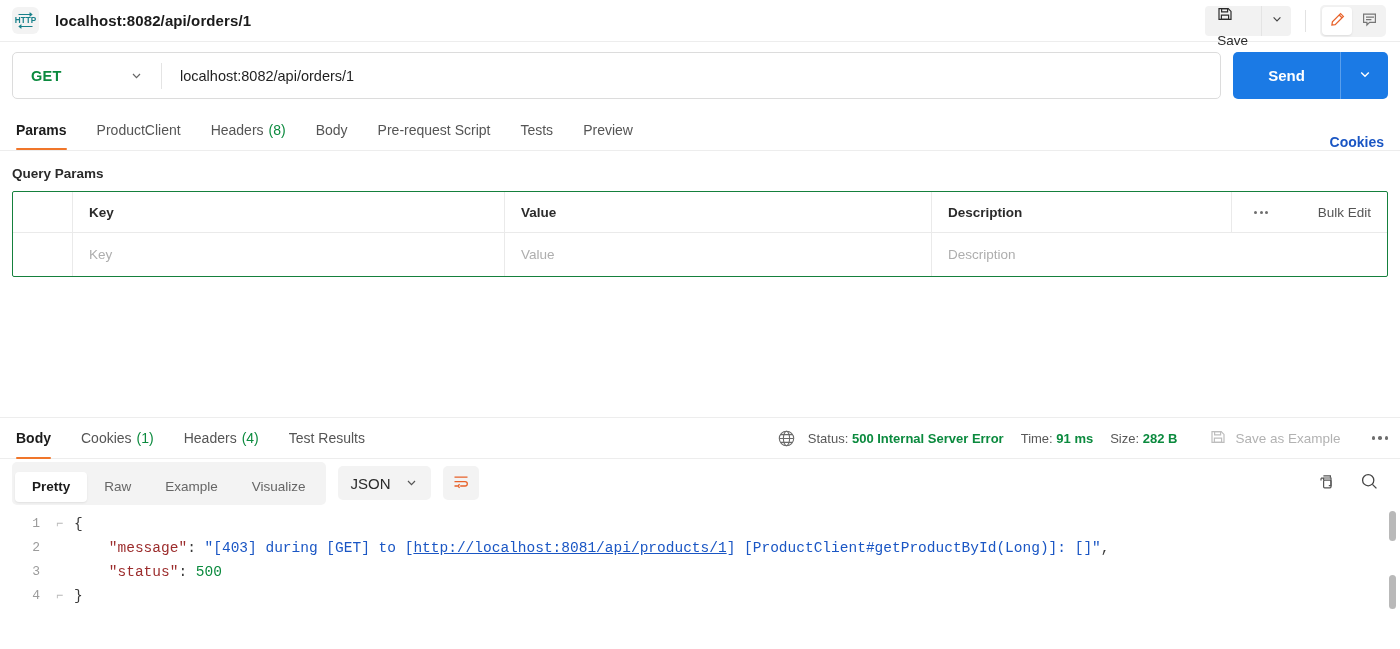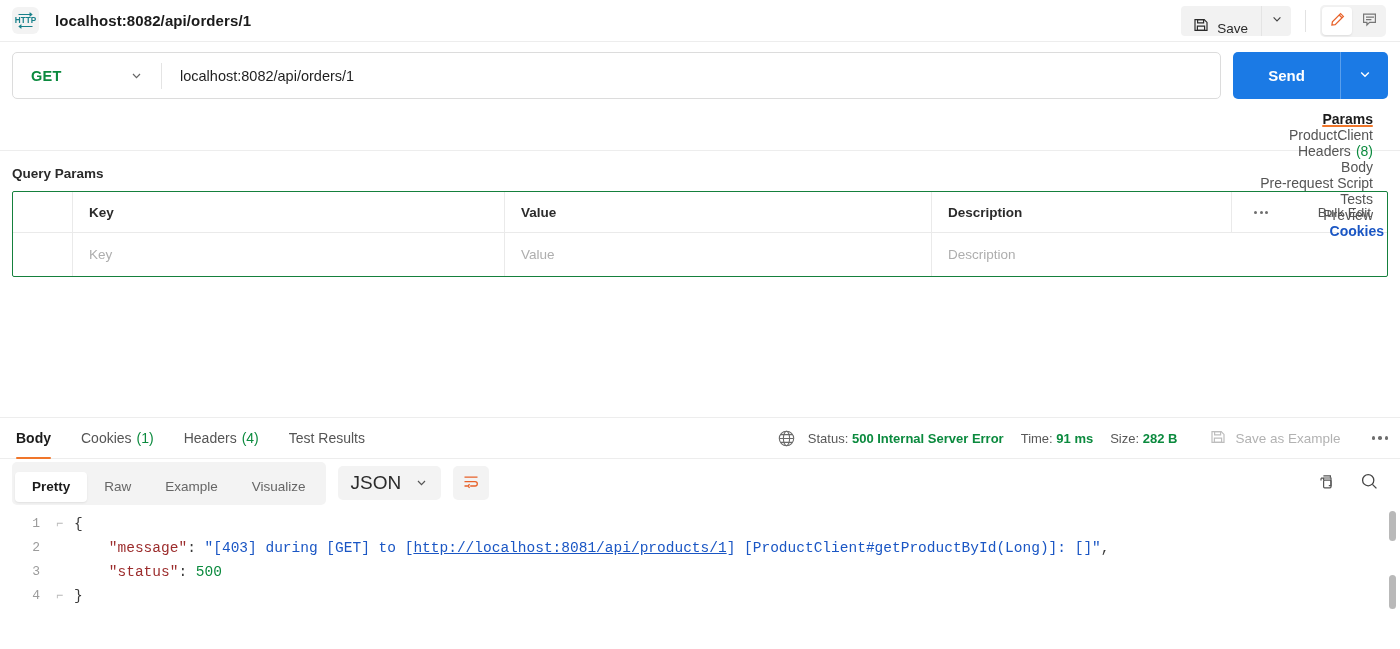--- a/index.html
+++ b/index.html
@@ -26,26 +26,27 @@
   }
   .tab-title {
     margin-left: 16px;
     font-size: 15px; font-weight: 700; color: #1b1b1b;
     letter-spacing: .1px;
   }
   .topbar-spacer { flex: 1 1 auto; }
 
   .save-group { display: flex; align-items: center; height: 30px; }
   .save-btn {
-    display: flex; align-items: flex-end; gap: 8px;
+    display: flex; align-items: flex-start; gap: 8px;
     height: 30px; padding: 0 13px 0 12px;
     background: #f2f2f2; border: none;
     border-radius: 4px 0 0 4px;
     font-family: inherit; font-size: 13.5px; color: #2b2b2b;
     cursor: pointer;
+    flex-direction: column;
   }
   .save-caret {
     width: 30px; height: 30px;
     background: #f2f2f2; border: none;
     border-left: 1px solid #e4e4e4;
     border-radius: 0 4px 4px 0;
     display: flex; align-items: center; justify-content: center;
     cursor: pointer;
   }
   .top-divider {
@@ -96,21 +97,20 @@
     border-left: 1px solid rgba(255,255,255,.28);
     border-radius: 0 5px 5px 0;
     display: flex; align-items: center; justify-content: center; cursor: pointer;
   }
 
   
   .req-tabs {
     display: flex; align-items: flex-end;
     padding: 0 12px; height: 40px;
     border-bottom: 1px solid #ededed;
-    flex-direction: column;
   }
   .rtab {
     position: relative; height: 40px; display: flex; align-items: center;
     padding: 0 15px; font-size: 14px; color: #555; cursor: pointer;
     white-space: nowrap;
   }
   .rtab:first-child { padding-left: 4px; }
   .rtab.active { color: #1b1b1b; font-weight: 700; }
   .rtab.active::after {
     content: ""; position: absolute; left: 4px; right: 15px; bottom: 0;
@@ -164,21 +164,21 @@
   .seg { display: flex; background: #f3f3f3; border-radius: 5px; padding: 3px; }
   .seg-item {
     height: 30px; padding: 0 17px; display: flex; align-items: center;
     font-size: 13.5px; color: #666; border-radius: 4px; cursor: pointer;
     border: none; background: transparent; font-family: inherit; margin-top: 7px;
   }
   .seg-item.active { background: #fff; color: #1b1b1b; font-weight: 700; box-shadow: 0 1px 2px rgba(0,0,0,.08); }
   .fmt {
     display: flex; align-items: center; gap: 14px;
     height: 34px; padding: 0 13px; background: #f3f3f3; border-radius: 5px;
-    font-size: 19px; color: #2b2b2b; cursor: pointer;
+    font-size: 15px; color: #2b2b2b; cursor: pointer;
   }
   .wrap-btn {
     width: 36px; height: 34px; background: #f3f3f3; border-radius: 5px; border: none;
     display: flex; align-items: center; justify-content: center; cursor: pointer;
   }
   .body-bar-spacer { flex: 1 1 auto; }
   .plain-icon { width: 30px; height: 30px; display:flex; align-items:center; justify-content:center;
     background: none; border: none; cursor: pointer; }
 
   

